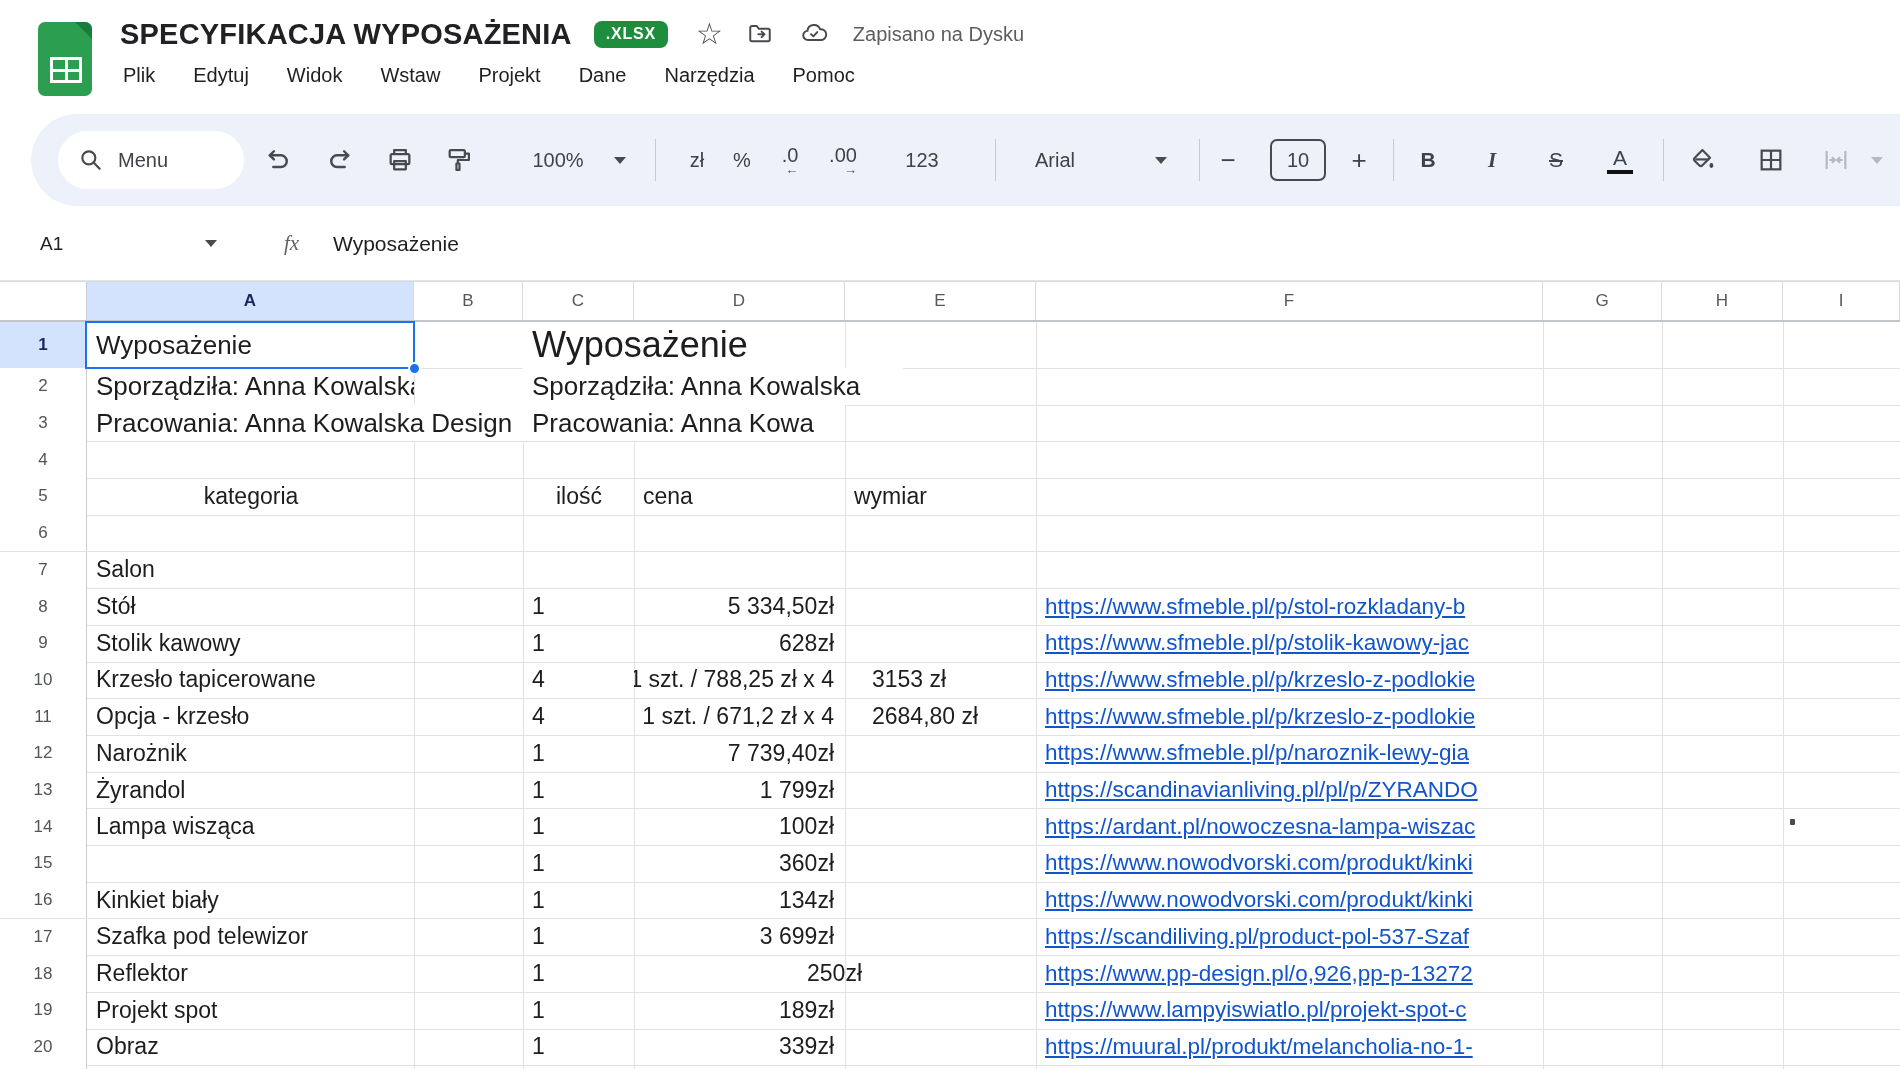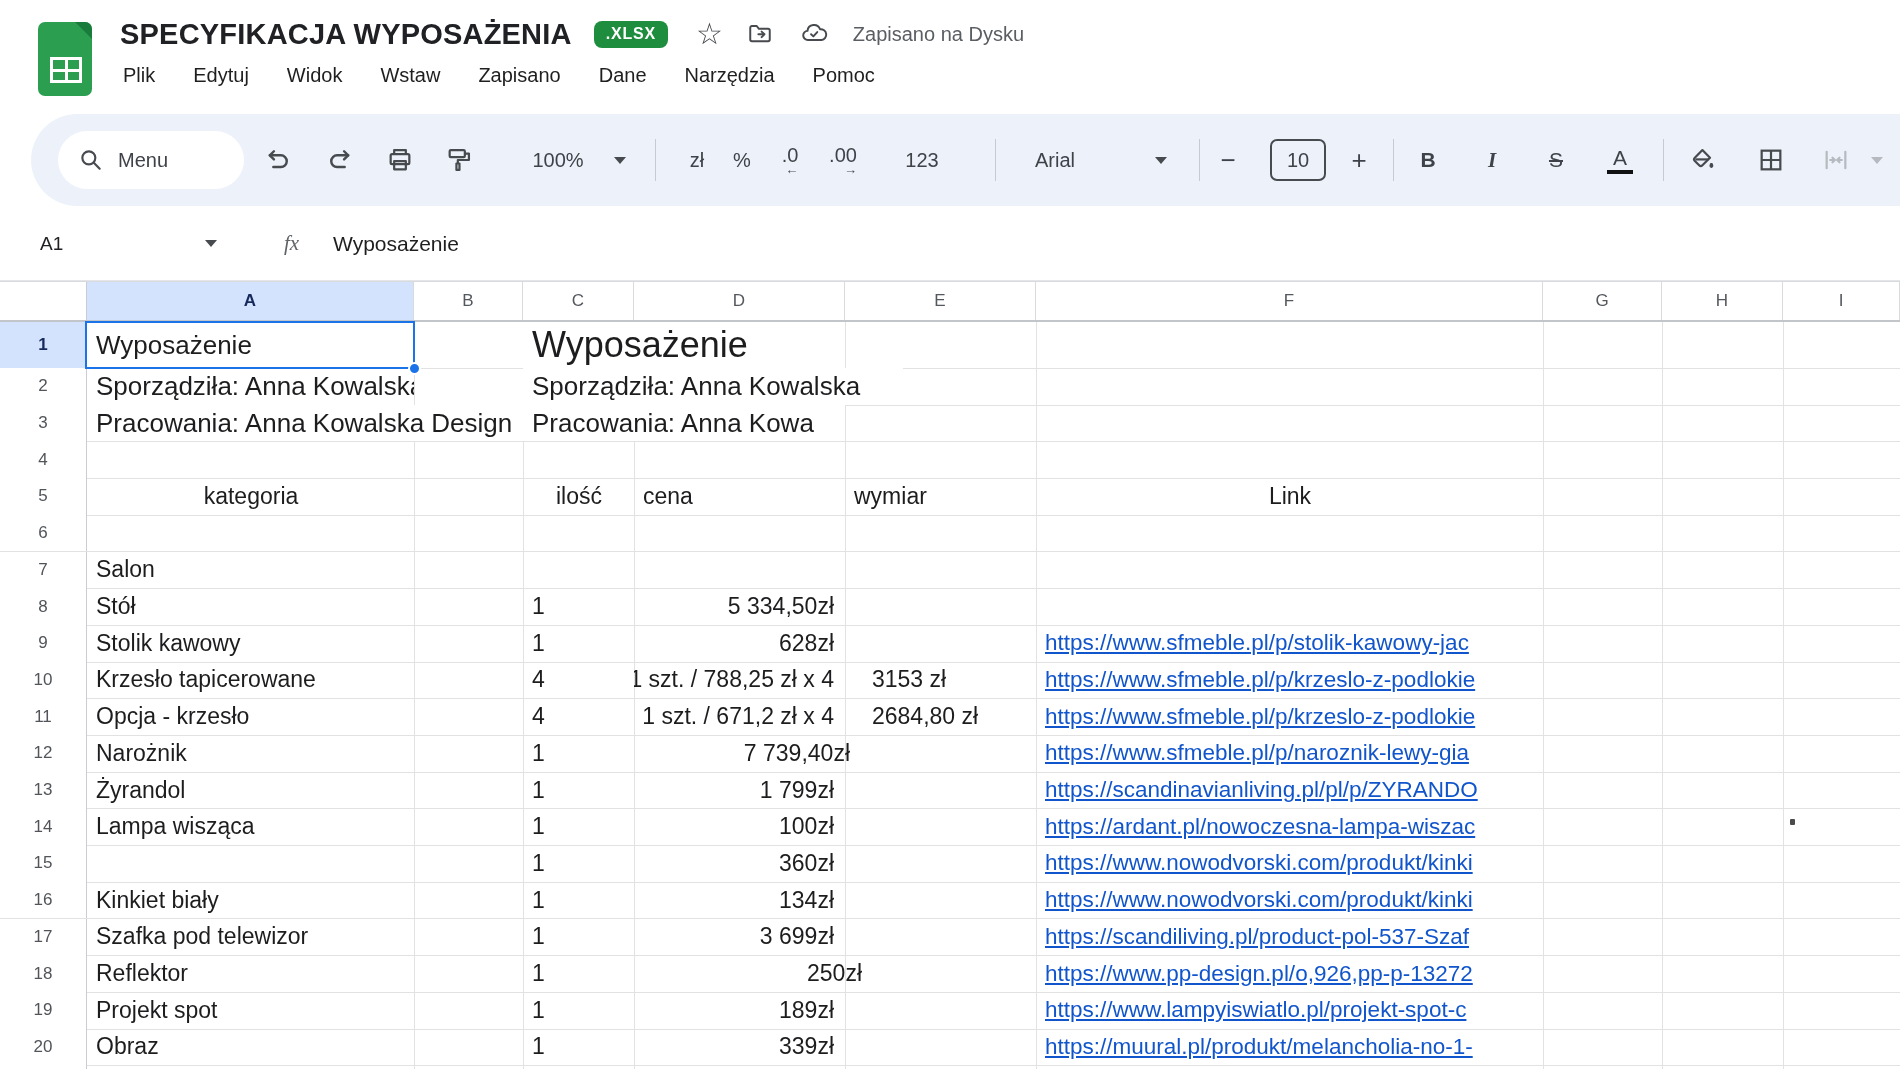--- a/index.html
+++ b/index.html
@@ -108,21 +108,21 @@
           <path d="M9.3 12.2l2.1 2 3.6-4"></path>
         </svg>
       </span>
       <span class="save-status">Zapisano na Dysku</span>
     </div>
     <div class="menubar">
         <span class="mitem">Plik</span>
         <span class="mitem">Edytuj</span>
         <span class="mitem">Widok</span>
         <span class="mitem">Wstaw</span>
-        <span class="mitem">Zapisano</span>
+        <span class="mitem">Projekt</span>
         <span class="mitem">Dane</span>
         <span class="mitem">Narzędzia</span>
         <span class="mitem">Pomoc</span>
       </div>
   </div>
 
   <div class="toolbar">
     <div class="toolbar-bg"></div>
 
     <div class="pill">
@@ -292,34 +292,34 @@
         </div>
         <div class="grow" style="top: 119.4px; height: 36.7px;">
           <div class="rownum">4</div>
         </div>
         <div class="grow" style="top: 156.1px; height: 36.7px;">
           <div class="rownum">5</div>
           <div class="cell al-c" style="left: 87px; width: 327px;">kategoria</div>
           <div class="cell al-c" style="left: 523px; width: 111px;">ilość</div>
           <div class="cell " style="left: 634px; width: 211px;">cena</div>
           <div class="cell " style="left: 845px; width: 191px;">wymiar</div>
-          <div class="cell al-c" style="left: 1036px; width: 507px;">Link</div>
         </div>
         <div class="grow" style="top: 192.8px; height: 36.7px;">
           <div class="rownum">6</div>
         </div>
         <div class="grow" style="top: 229.5px; height: 36.7px;">
           <div class="rownum">7</div>
           <div class="cell " style="left: 87px; width: 327px;">Salon</div>
         </div>
         <div class="grow" style="top: 266.2px; height: 36.7px;">
           <div class="rownum">8</div>
           <div class="cell " style="left: 87px; width: 327px;">Stół</div>
           <div class="cell " style="left: 523px; width: 111px;">1</div>
           <div class="cell al-r" style="left: 634px; width: 211px;">5 334,50zł</div>
+          <div class="cell link" style="left: 1036px; width: 507px;">https://www.sfmeble.pl/p/stol-rozkladany-b</div>
         </div>
         <div class="grow" style="top: 302.9px; height: 36.7px;">
           <div class="rownum">9</div>
           <div class="cell " style="left: 87px; width: 327px;">Stolik kawowy</div>
           <div class="cell " style="left: 523px; width: 111px;">1</div>
           <div class="cell al-r" style="left: 634px; width: 211px;">628zł</div>
           <div class="cell link" style="left: 1036px; width: 507px;">https://www.sfmeble.pl/p/stolik-kawowy-jac</div>
         </div>
         <div class="grow" style="top: 339.6px; height: 36.7px;">
           <div class="rownum">10</div>
@@ -334,21 +334,21 @@
           <div class="cell " style="left: 87px; width: 327px;">Opcja - krzesło</div>
           <div class="cell " style="left: 523px; width: 111px;">4</div>
           <div class="cell al-r" style="left: 634px; width: 211px;">1 szt. / 671,2 zł x 4</div>
           <div class="cell indent" style="left: 845px; width: 191px;">2684,80 zł</div>
           <div class="cell link" style="left: 1036px; width: 507px;">https://www.sfmeble.pl/p/krzeslo-z-podlokie</div>
         </div>
         <div class="grow" style="top: 413px; height: 36.7px;">
           <div class="rownum">12</div>
           <div class="cell " style="left: 87px; width: 327px;">Narożnik</div>
           <div class="cell " style="left: 523px; width: 111px;">1</div>
-          <div class="cell al-r" style="left: 650px; width: 211px;">7 739,40zł</div>
+          <div class="cell al-r" style="left: 634px; width: 211px;">7 739,40zł</div>
           <div class="cell link" style="left: 1036px; width: 507px;">https://www.sfmeble.pl/p/naroznik-lewy-gia</div>
         </div>
         <div class="grow" style="top: 449.7px; height: 36.7px;">
           <div class="rownum">13</div>
           <div class="cell " style="left: 87px; width: 327px;">Żyrandol</div>
           <div class="cell " style="left: 523px; width: 111px;">1</div>
           <div class="cell al-r" style="left: 634px; width: 211px;">1 799zł</div>
           <div class="cell link" style="left: 1036px; width: 507px;">https://scandinavianliving.pl/pl/p/ZYRANDO</div>
         </div>
         <div class="grow" style="top: 486.4px; height: 36.7px;">

